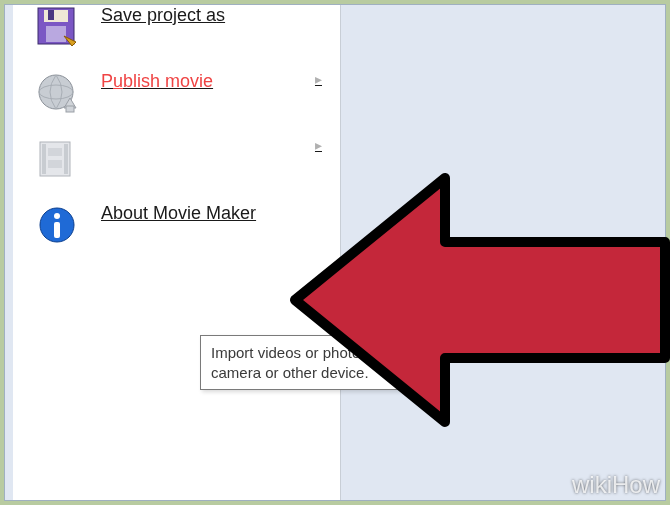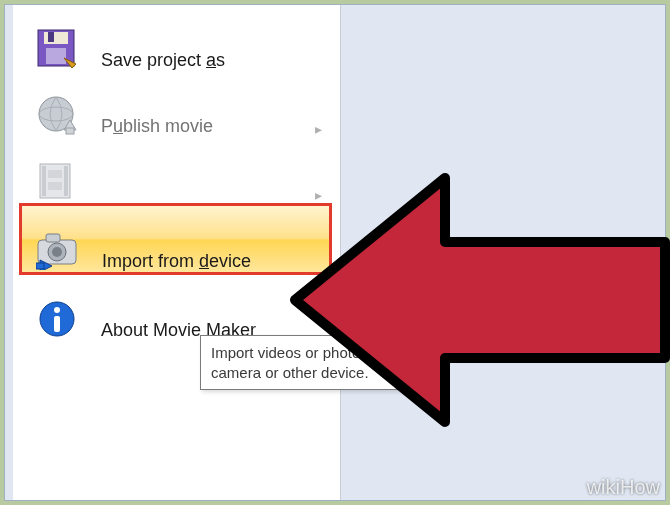--- a/index.html
+++ b/index.html
@@ -21,28 +21,29 @@
   .menu-panel {
     position: absolute;
     left: 8px; top: 0;
     width: 328px;
     height: 100%;
     background: #ffffff;
     border-right: 1px solid #c8ced6;
   }
   .menu-item {
     display: flex;
-    align-items: flex-end;
+    align-items: flex-start;
     height: 66px;
     padding: 0 18px 0 22px;
     font-size: 18px;
     color: #1a1a1a;
     position: relative;
+    text-decoration: underline;
   }
-  .menu-item.disabled span.label { color: #737373; }
+  .menu-item.disabled span.label { color: #ef4444; }
   .menu-item .icon-slot {
     width: 44px; height: 44px;
     margin-right: 22px;
     flex-shrink: 0;
     display: flex; align-items: center; justify-content: center;
   }
   .menu-item .arrow {
     margin-left: auto;
     font-size: 14px;
     color: #b0b0b0;
@@ -69,21 +70,21 @@
   }
   .big-arrow {
     position: absolute;
     left: 280px; top: 165px;
     width: 390px; height: 260px;
     pointer-events: none;
   }
   .watermark {
     position: absolute;
     right: 10px; bottom: 6px;
-    font-size: 20px;
+    font-size: 24px;
     font-weight: 500;
     color: rgba(255,255,255,.8);
     text-shadow: 0 0 3px rgba(0,0,0,.6);
     font-family: Arial, sans-serif;
   }
   
   svg { display:block; }
 </style>
 </head>
 <body>
@@ -124,33 +125,20 @@
           <rect x="4" y="4" width="30" height="34" fill="#e4e6ea" stroke="#b0b4ba"></rect>
           <rect x="6" y="6" width="4" height="30" fill="#c8ccd1"></rect>
           <rect x="28" y="6" width="4" height="30" fill="#c8ccd1"></rect>
           <rect x="12" y="10" width="14" height="8" fill="#d2d5da"></rect>
           <rect x="12" y="22" width="14" height="8" fill="#d2d5da"></rect>
         </svg>
       </span>
       <span class="arrow">▸</span>
     </div>
 
-    <div class="menu-item highlight">
-      <span class="icon-slot">
-        <svg width="44" height="40" viewBox="0 0 44 40">
-          <rect x="2" y="10" width="38" height="24" rx="4" fill="#d6dadf" stroke="#7a8088"></rect>
-          <rect x="10" y="4" width="14" height="8" rx="2" fill="#c8cdd2" stroke="#7a8088"></rect>
-          <circle cx="21" cy="22" r="9" fill="#aeb4bb" stroke="#6a7078"></circle>
-          <circle cx="21" cy="22" r="5" fill="#7a8088"></circle>
-          <path d="M4 30 L16 36 L4 42 Z" fill="#1f6ad6" stroke="#0c3f8e"></path>
-          <rect x="0" y="33" width="8" height="6" fill="#1f6ad6" stroke="#0c3f8e"></rect>
-        </svg>
-      </span>
-      <span class="label"><span>Import from </span><span class="underline">d</span><span>evice</span></span>
-    </div>
 
 
     <div class="menu-item">
       <span class="icon-slot">
         <svg width="40" height="40" viewBox="0 0 40 40">
           <circle cx="20" cy="20" r="17" fill="#1f6ad6" stroke="#0c3f8e"></circle>
           <circle cx="20" cy="11" r="3" fill="#fff"></circle>
           <rect x="17" y="17" width="6" height="16" rx="2" fill="#fff"></rect>
         </svg>
       </span>

